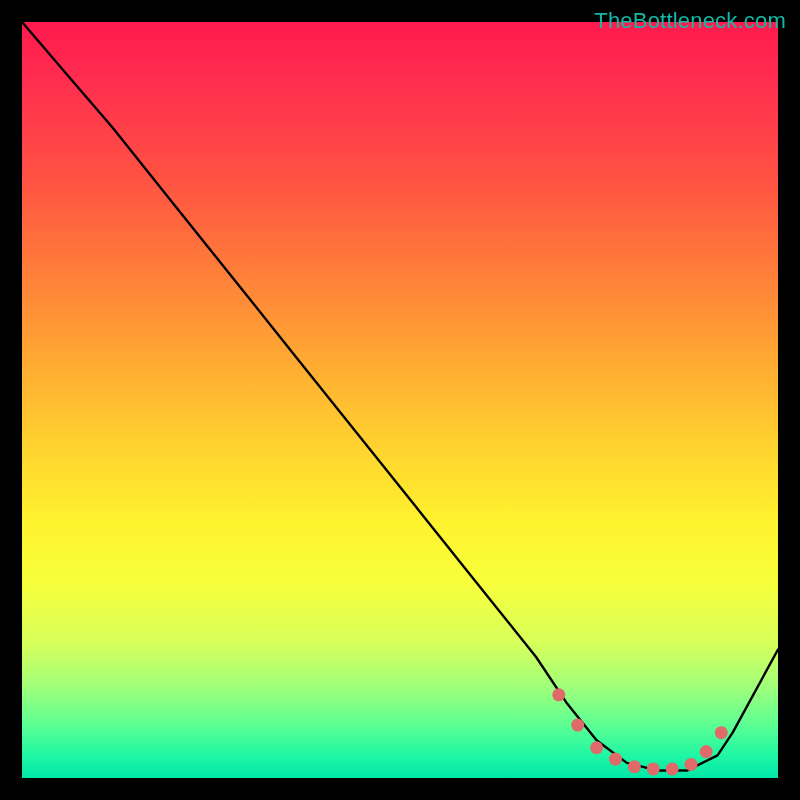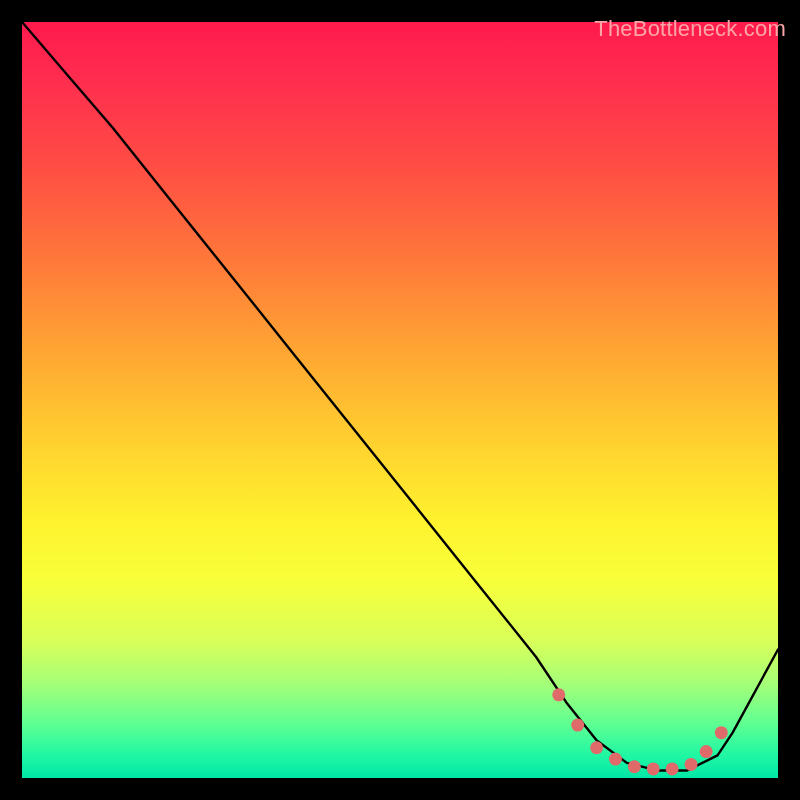--- a/index.html
+++ b/index.html
@@ -33,25 +33,25 @@
     );
   }
   .plot svg {
     position: absolute;
     left: 0; top: 0;
     width: 100%;
     height: 100%;
   }
   .watermark {
     position: absolute;
-    top: 16px;
+    top: 8px;
     right: 14px;
     font-family: Arial, Helvetica, sans-serif;
     font-size: 22px;
-    color: #fca5a5;
+    color: #14b8a6;
     letter-spacing: 0.2px;
     user-select: none;
   }
 </style>
 </head>
 <body>
 
 <div class="stage">
   <div class="plot">
     <svg viewBox="0 0 756 756" preserveAspectRatio="none">

